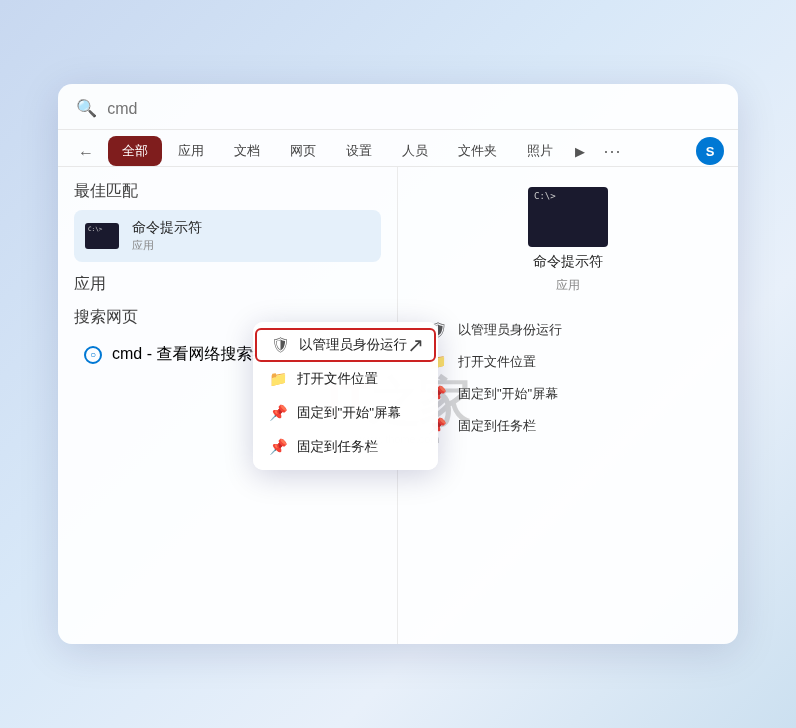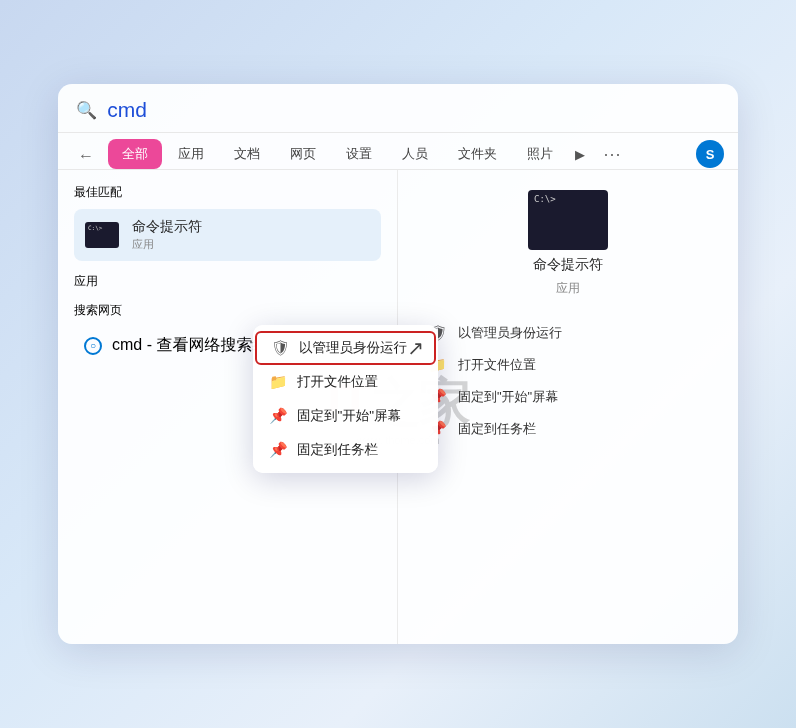--- a/index.html
+++ b/index.html
@@ -36,22 +36,22 @@
       border-bottom: 1px solid #e8e8e8;
       gap: 10px;
     }
     .search-icon-wrap {
       color: #555;
       font-size: 17px;
     }
     .search-input {
       border: none;
       outline: none;
-      font-size: 21px;
-      color: #1d4ed8;
+      font-size: 16px;
+      color: #737373;
       background: transparent;
       flex: 1;
       font-family: inherit;
     }
 
     
     .nav-tabs {
       display: flex;
       align-items: center;
       padding: 6px 14px 0 14px;
@@ -67,21 +67,21 @@
     }
     .nav-tab {
       padding: 6px 14px;
       border-radius: 8px 8px 0 0;
       font-size: 13px;
       color: #444;
       cursor: pointer;
       white-space: nowrap;
     }
     .nav-tab.active {
-      background: #ec4899;
+      background: #7f1d1d;
       color: #fff;
       border-radius: 8px;
       font-weight: 500;
     }
     .nav-more {
       margin-left: 4px;
       color: #666;
       font-size: 18px;
       cursor: pointer;
       padding: 4px 6px;
@@ -117,22 +117,22 @@
     
     .left-panel {
       width: 340px;
       padding: 14px 16px;
       flex-shrink: 0;
       border-right: 1px solid #ebebeb;
       overflow-y: auto;
     }
 
     .section-title {
-      font-size: 12px;
-      color: #000000;
+      font-size: 16px;
+      color: #404040;
       margin-bottom: 8px;
       font-weight: 500;
     }
 
     .result-item {
       display: flex;
       align-items: center;
       padding: 8px 10px;
       border-radius: 8px;
       cursor: pointer;

